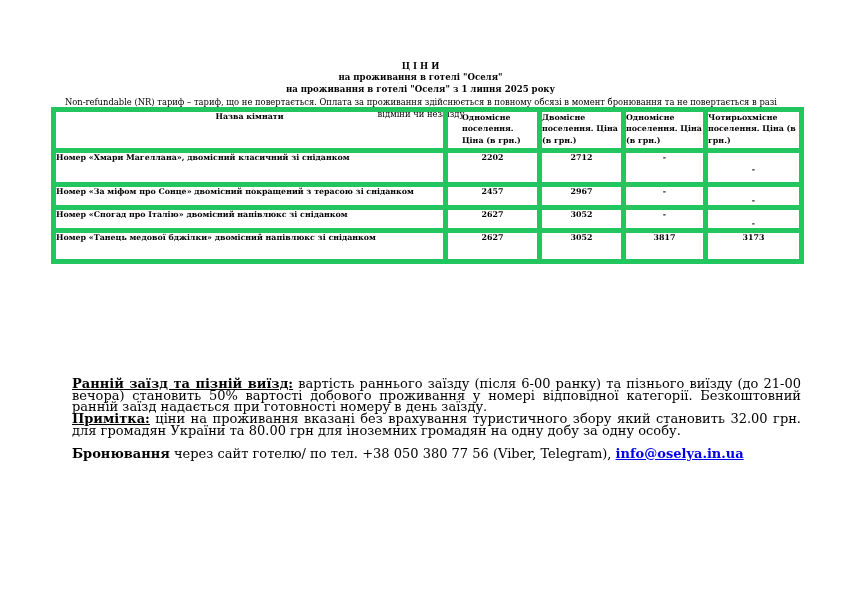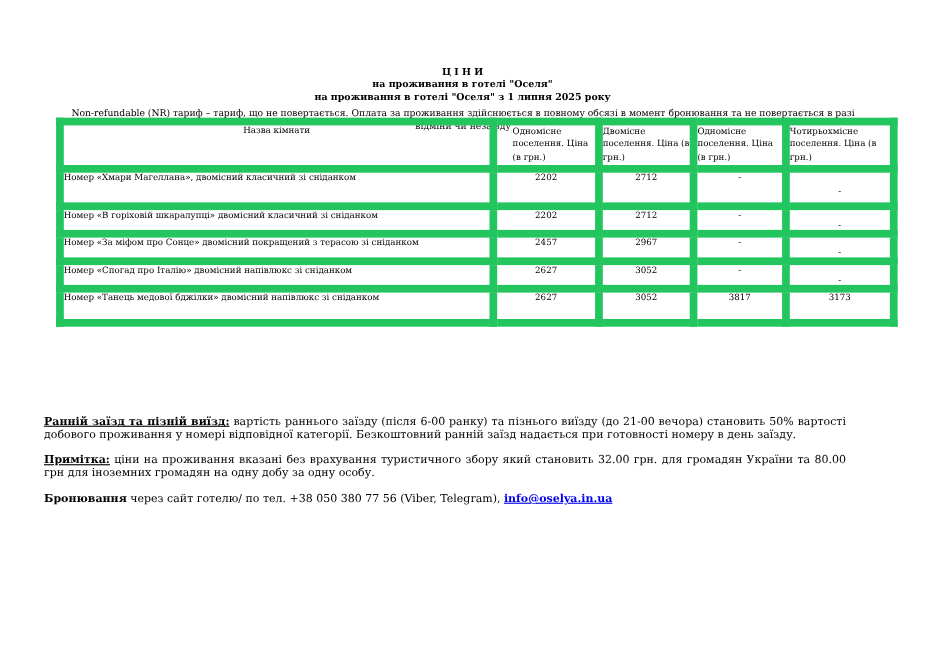--- a/index.html
+++ b/index.html
@@ -14,40 +14,40 @@
     }
     .nr-note {
       position: absolute; left: 56px; top: 85px; width: 730px;
       text-align: center; font-size: 8.4px; line-height: 11.5px; margin-top: 12px;
     }
     table.prices {
       position: absolute; left: 51px; top: 107px;
       border-collapse: collapse; font-size: 7.9px;
     }
     table.prices td, table.prices th {
-      border: 7px solid #22c55e; padding: 0; vertical-align: top;
-      font-weight: normal;
+      border: 5px solid #22c55e; padding: 0; vertical-align: top;
+      font-weight: bold;
     }
     .col-name { width: 387px; }
     .col-single { width: 75px; }
     .col-double { width: 79px; }
     .col-triple { width: 77px; }
     .col-quad { width: 91px; }
     th.name-head {
       text-align: center; vertical-align: bottom; font-weight: bold;
       padding: 0 0 11px 0; height: 36px;
     }
     th.price-head { text-align: left; padding: 11px 4px 0 5px; line-height: 11.3px; }
     th.price-head.first { padding-left: 14px; }
     td.room-name { vertical-align: middle; padding: 0 5px; font-size: 7.9px; }
     td.price { text-align: center; padding-top: 2px; font-size: 7.9px; }
     .r1 { height: 35px; } .r2 { height: 34px; } .r3 { height: 22px; }
     .r4 { height: 22px; } .r5 { height: 22px; } .r6 { height: 31px; } .r7 { height: 34px; }
     .para {
-      position: absolute; left: 40px; width: 729px; font-size: 10px; line-height: 11.6px;
+      position: absolute; left: 72px; width: 729px; font-size: 13px; line-height: 11.6px;
       text-align: justify;
     }
     .p1 { top: 378px; }
     .p2 { top: 413px; }
     .p3 { top: 448px; }
     .u-bold { font-weight: bold; text-decoration: underline; }
     .bold { font-weight: bold; }
     a.email { color: #0000ee; font-weight: bold; text-decoration: underline; }
   </style>
 </head>
@@ -72,27 +72,20 @@
     </tr>
   </thead>
   <tbody>
     <tr class="r2">
       <td class="room-name">Номер «Хмари Магеллана», двомісний класичний зі сніданком</td>
       <td class="price">2202</td>
       <td class="price">2712</td>
       <td class="price">-</td>
       <td class="price" style="padding-top:12px">-</td>
     </tr>
-    <tr class="r3">
-      <td class="room-name">Номер «В горіховій шкаралупці» двомісний класичний зі сніданком</td>
-      <td class="price">2202</td>
-      <td class="price">2712</td>
-      <td class="price">-</td>
-      <td class="price" style="padding-top:9px">-</td>
-    </tr>
     <tr class="r4">
       <td class="room-name">Номер «За міфом про Сонце»  двомісний покращений з терасою зі сніданком</td>
       <td class="price">2457</td>
       <td class="price">2967</td>
       <td class="price">-</td>
       <td class="price" style="padding-top:9px">-</td>
     </tr>
     <tr class="r5">
       <td class="room-name">Номер «Спогад про Італію» двомісний напівлюкс зі сніданком</td>
       <td class="price">2627</td>

